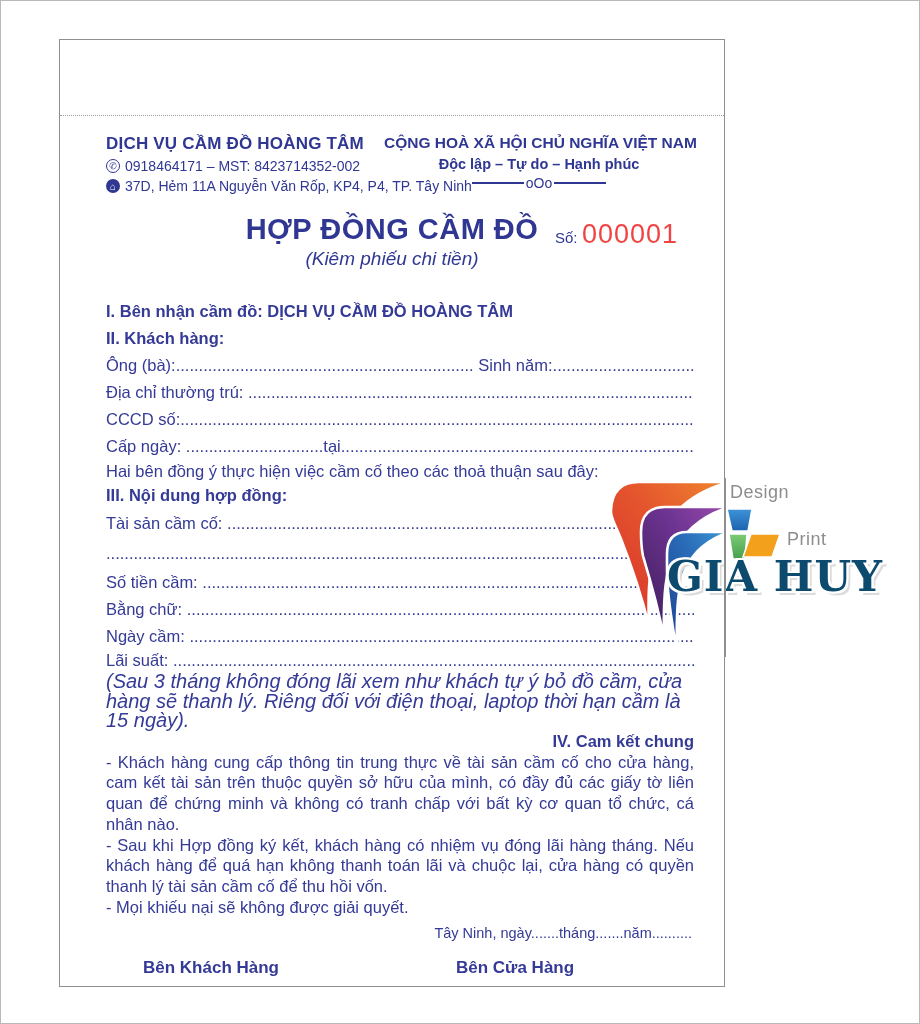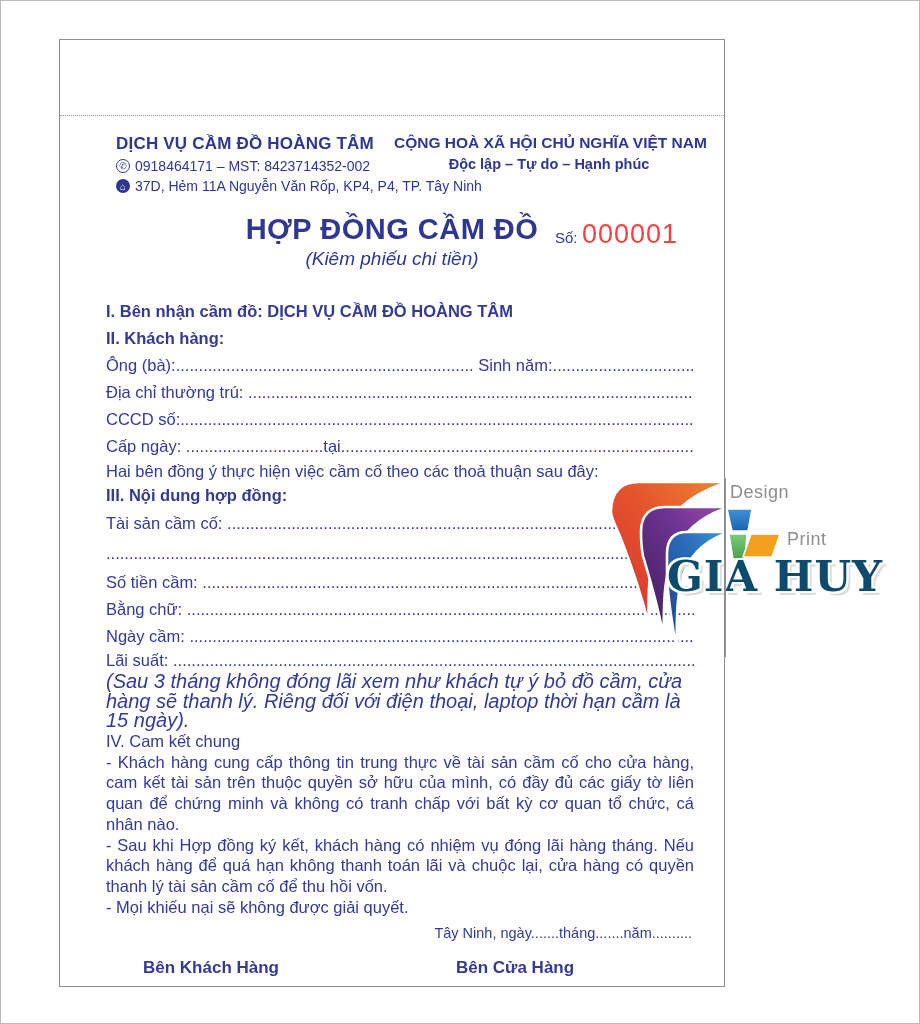--- a/index.html
+++ b/index.html
@@ -14,21 +14,21 @@
   .page {
     position:absolute; left:58px; top:38px; width:666px; height:948px;
     background:#ffffff; border:1px solid #8f8f8f;
   }
   .perforation {
     position:absolute; left:59px; top:114px; width:664px; height:0;
     border-top:1px dotted #9a9a9a;
   }
   
   .hdr { position:absolute; left:105px; top:133px; width:588px; display:flex; }
-  .hdr-left { width:300px; color:#2f3793;margin-left:10px; }
+  .hdr-left { width:300px; color:#2f3793; }
   .company-name { font-size:17px; font-weight:bold; letter-spacing:.2px; white-space:nowrap; }
   .hdr-line { font-size:14px; margin-top:4px; white-space:nowrap; display:flex; align-items:center; gap:5px; }
   .icon-circle-outline {
     width:14px; height:14px; border:1.3px solid #2f3793; border-radius:50%;
     display:inline-flex; align-items:center; justify-content:center;
     font-size:9px; color:#2f3793; flex:0 0 auto;
   }
   .icon-circle-filled {
     width:14px; height:14px; background:#2f3793; border-radius:50%;
     display:inline-flex; align-items:center; justify-content:center;
@@ -52,21 +52,21 @@
   .content { position:absolute; left:105px; top:297px; width:588px; color:#343a96; font-size:16.5px; }
   .ln { white-space:nowrap; overflow:hidden; }
   .b { font-weight:bold; }
   .h27 { height:27px; line-height:27px; }
   .h28 { height:28px; line-height:28px; }
   .h30 { height:30px; line-height:30px; }
   .h24 { height:23px; line-height:23px; }
   .h25 { height:25px; line-height:25px; }
   .h20 { height:21px; line-height:21px; }
   .note { font-style:italic; font-size:20px; line-height:19.5px; margin-top:1px; }
-  .h4 { height:21px; line-height:21px; font-weight:normal; }
+  .h4 { height:21px; line-height:21px; font-weight:bold;text-align:right; }
   .para { text-align:justify; line-height:20.8px; }
   .bullet { line-height:20.8px; white-space:nowrap; overflow:hidden; }
   .date-line { text-align:right; font-size:14.5px; margin-top:5px; line-height:20px; padding-right:2px; }
   .sig-row { position:relative; height:30px; margin-top:15px; font-weight:bold; font-size:17px; }
   .sig-left  { position:absolute; left:0;   top:0; width:210px; text-align:center; }
   .sig-right { position:absolute; left:350px; top:0; width:210px; }
   
   .wm-svg { position:absolute; left:604px; top:477px; width:285px; height:180px; z-index:20; }
   .wm-design { position:absolute; left:729px; top:481px; z-index:21;
     color:#8d8d8d; font-size:18px; letter-spacing:.5px; }
@@ -97,20 +97,25 @@
       <span>0918464171 – MST: 8423714352-002</span>
     </div>
     <div class="hdr-line">
       <span class="icon-circle-filled">⌂</span>
       <span>37D, Hẻm 11A Nguyễn Văn Rốp, KP4, P4, TP. Tây Ninh</span>
     </div>
   </div>
   <div class="hdr-right">
     <div class="nat1">CỘNG HOÀ XÃ HỘI CHỦ NGHĨA VIỆT NAM</div>
     <div class="nat2">Độc lập – Tự do – Hạnh phúc</div>
+    <div class="o0o">
+      <span class="dash"></span>
+        <span class="mid">oOo</span>
+        <span class="dash"></span>
+    </div>
   </div>
 </div>
 
 <div class="title-wrap">
   <span class="title-main">HỢP ĐỒNG CẦM ĐỒ</span>
   <span class="title-no">
     <span class="lbl">Số:</span>
     <span class="num">000001</span>
   </span>
 </div>

